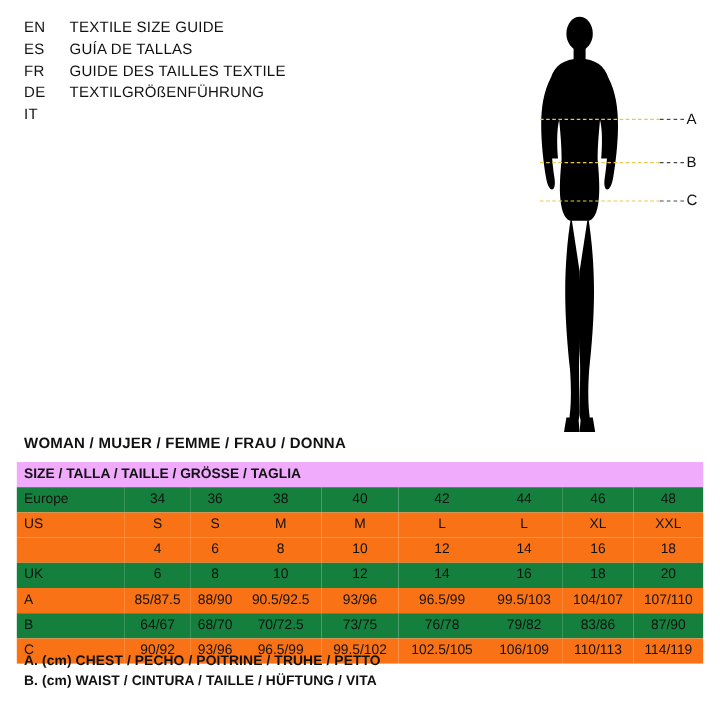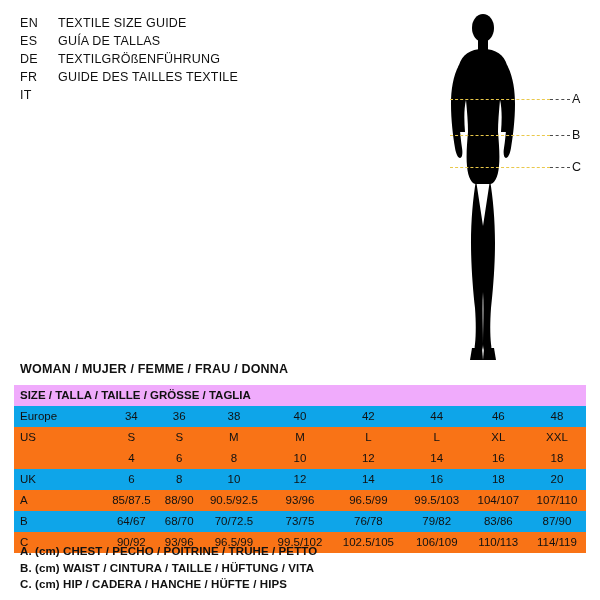--- a/index.html
+++ b/index.html
@@ -98,21 +98,21 @@
   .size-table .hdr td {
     background: #f0abfc;
     font-weight: bold;
     font-size: 11.5px;
     padding-left: 6px;
   }
   .size-table tr.shade td {
     background: #f97316;
   }
   .size-table tr.plain td {
-    background: #0ea5e9;
+    background: #15803d;
   }
   .size-table td.label {
     padding-left: 6px;
     text-align: left;
     width: 84px;
   }
   .size-table td.val {
     text-align: center;
   }
 
@@ -137,26 +137,26 @@
 <div class="lang-block">
   <div class="lang-row">
     <span class="lang-code">EN</span>
     <span class="lang-text">TEXTILE SIZE GUIDE</span>
   </div>
   <div class="lang-row">
     <span class="lang-code">ES</span>
     <span class="lang-text">GUÍA DE TALLAS</span>
   </div>
   <div class="lang-row">
+    <span class="lang-code">FR</span>
+    <span class="lang-text">GUIDE DES TAILLES TEXTILE</span>
+  </div>
+  <div class="lang-row">
     <span class="lang-code">DE</span>
     <span class="lang-text">TEXTILGRÖßENFÜHRUNG</span>
-  </div>
-  <div class="lang-row">
-    <span class="lang-code">FR</span>
-    <span class="lang-text">GUIDE DES TAILLES TEXTILE</span>
   </div>
   <div class="lang-row">
     <span class="lang-code">IT</span>
   </div>
 </div>
 
 <div class="figure-wrap">
   <svg class="figure-svg" width="170" height="360" viewBox="0 0 170 360">
     <g fill="#000000">
 
@@ -312,14 +312,13 @@
       <td class="val">106/109</td>
       <td class="val">110/113</td>
       <td class="val">114/119</td>
     </tr>
   </tbody>
 </table>
 
 <div class="legend">
   <div class="legend-row">A. (cm) CHEST / PECHO / POITRINE / TRUHE / PETTO</div>
   <div class="legend-row">B. (cm) WAIST / CINTURA / TAILLE / HÜFTUNG / VITA</div>
-  <div class="legend-row">C. (cm) HIP / CADERA / HANCHE / HÜFTE / HIPS</div>
 </div>
 
 </body></html>

